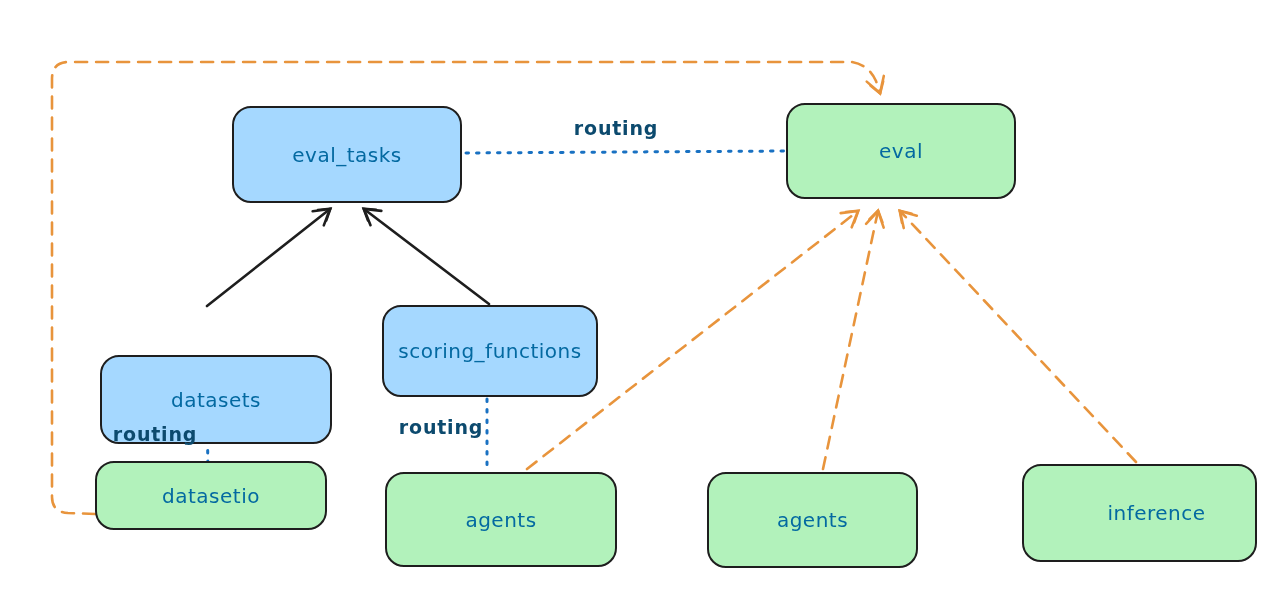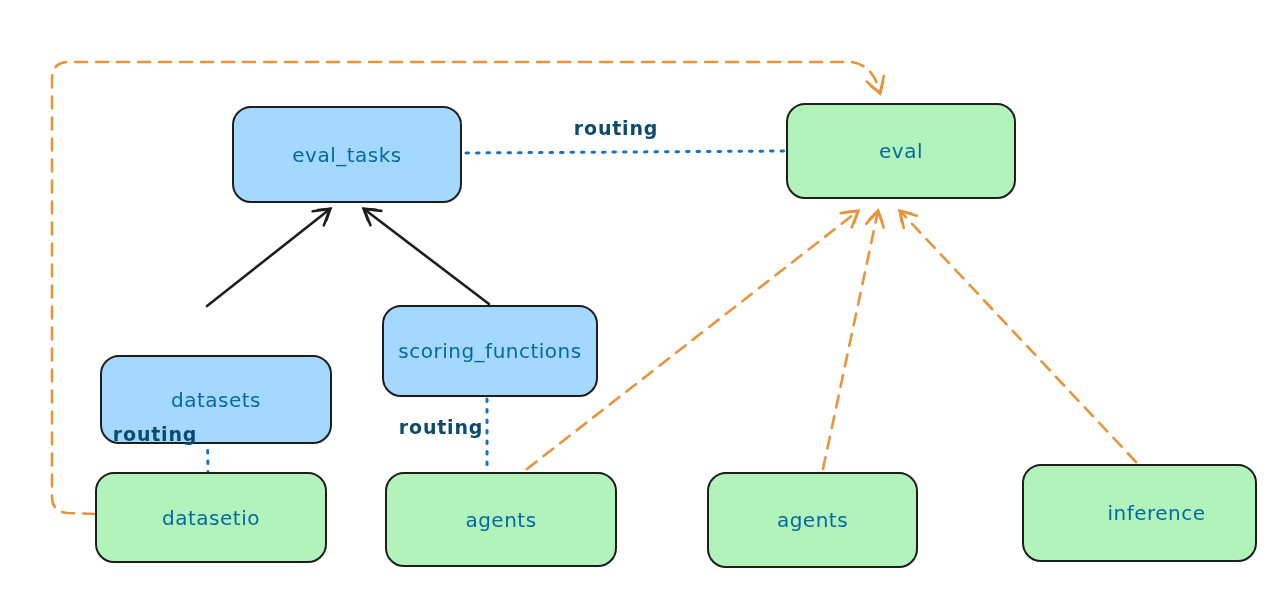--- a/index.html
+++ b/index.html
@@ -33,21 +33,21 @@
     letter-spacing: 0.5px;
     box-sizing: border-box;
   }
   .node.blue  { background: #a5d8ff; }
   .node.green { background: #b2f2bb; }
 
   .node-eval-tasks        { left: 232px;  top: 106px; width: 230px; height: 97px; }
   .node-eval              { left: 786px;  top: 103px; width: 230px; height: 96px; }
   .node-datasets          { left: 100px;  top: 307px; width: 232px; height: 89px; margin-top: 48px; }
   .node-scoring-functions { left: 382px;  top: 305px; width: 216px; height: 92px; }
-  .node-datasetio         { left: 95px;   top: 472px; width: 232px; height: 91px; }
+  .node-datasetio         { left: 95px;   top: 461px; width: 232px; height: 69px; }
   .node-scoring           { left: 385px;  top: 472px; width: 232px; height: 95px; }
   .node-agents            { left: 707px;  top: 472px; width: 211px; height: 96px; }
   .node-inference         { left: 1022px; top: 464px; width: 235px; height: 98px; padding-left: 34px; }
 
   .edge-label {
     position: absolute;
     width: 140px;
     text-align: center;
     font-size: 19px;
     font-weight: 600;

